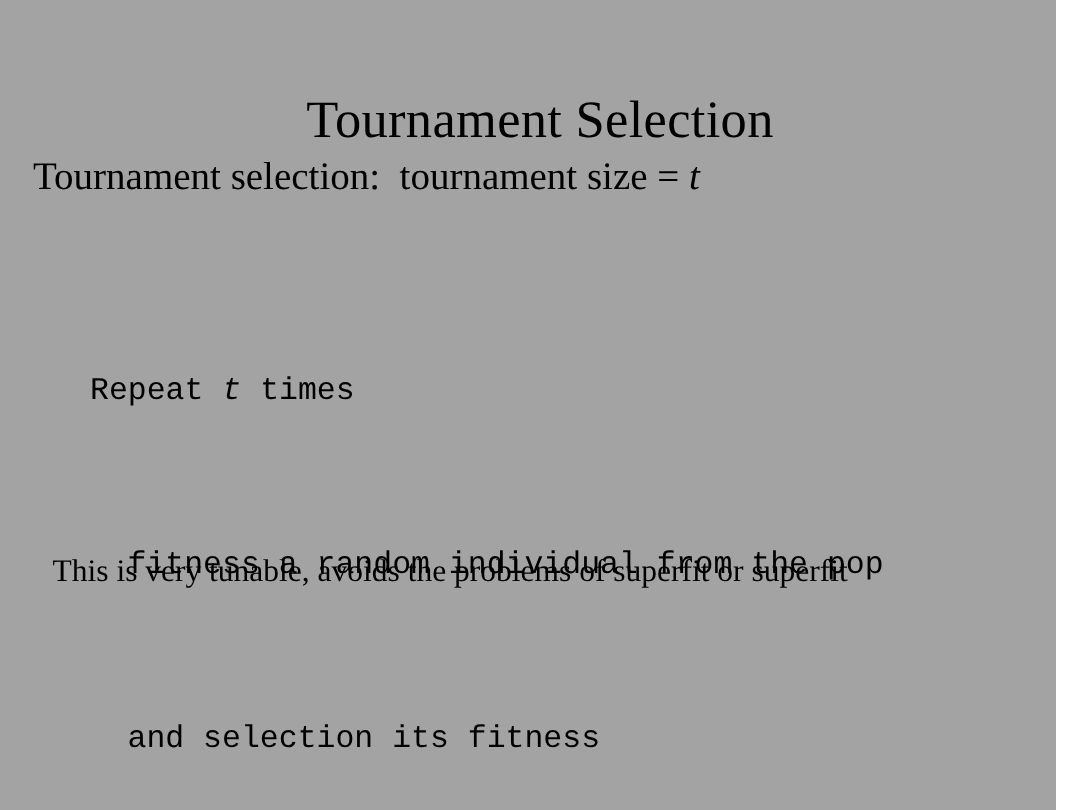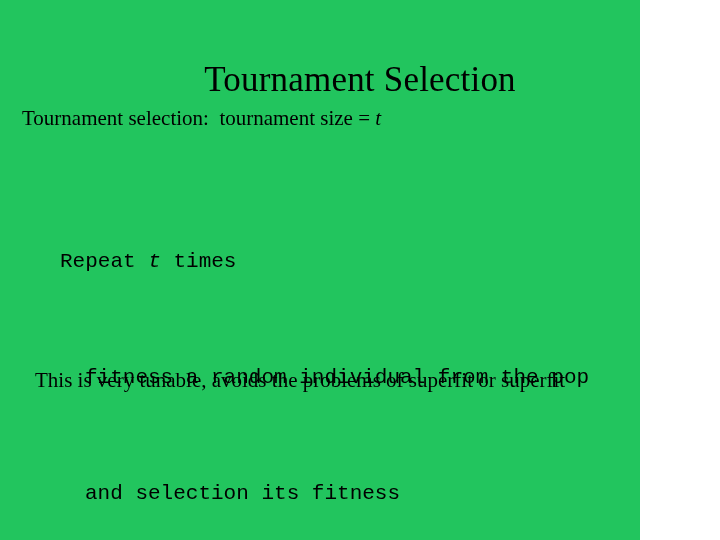--- a/index.html
+++ b/index.html
@@ -12,23 +12,23 @@
     height: 540px;
     background: #ffffff;
     overflow: hidden;
     font-family: "Liberation Serif", "DejaVu Serif", serif;
     color: #000000;
     -webkit-font-smoothing: antialiased;
   }
 
   .slide {
     position: relative;
-    width: 640px;
+    width: 704px;
     height: 540px;
-    background: #22c55e;
+    background: #a3a3a3;
   }
 
   
   .slide-title {
     position: absolute;
     left: 0;
     top: 36px;
     width: 720px;
     text-align: center;
     font-family: "Liberation Serif", "DejaVu Serif", serif;
@@ -39,21 +39,21 @@
     color: #000000;
     white-space: nowrap;
   }
 
   
   .definition-line {
     position: absolute;
     left: 22px;
     top: 105px;
     font-family: "Liberation Serif", "DejaVu Serif", serif;
-    font-size: 21px;
+    font-size: 26px;
     line-height: 26px;
     color: #000000;
     white-space: pre;
   }
   .definition-line .var {
     font-style: italic;
   }
 
   
   .code-block {

